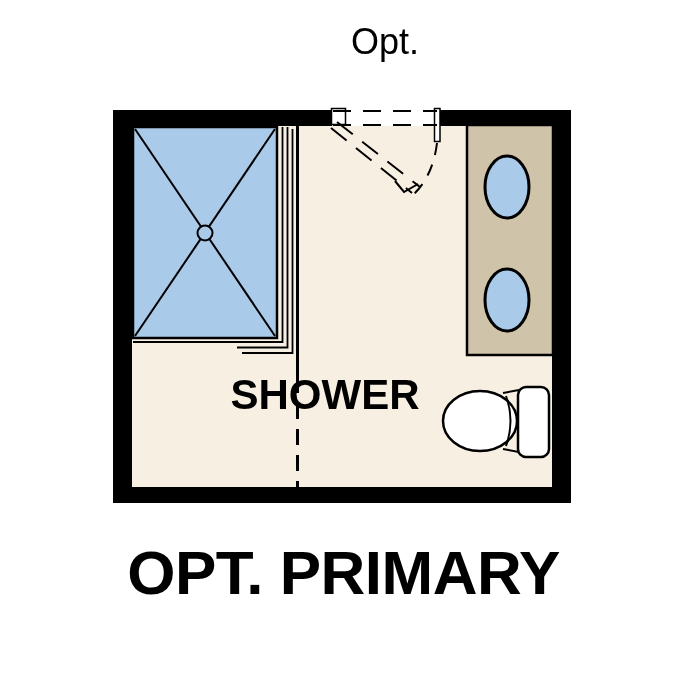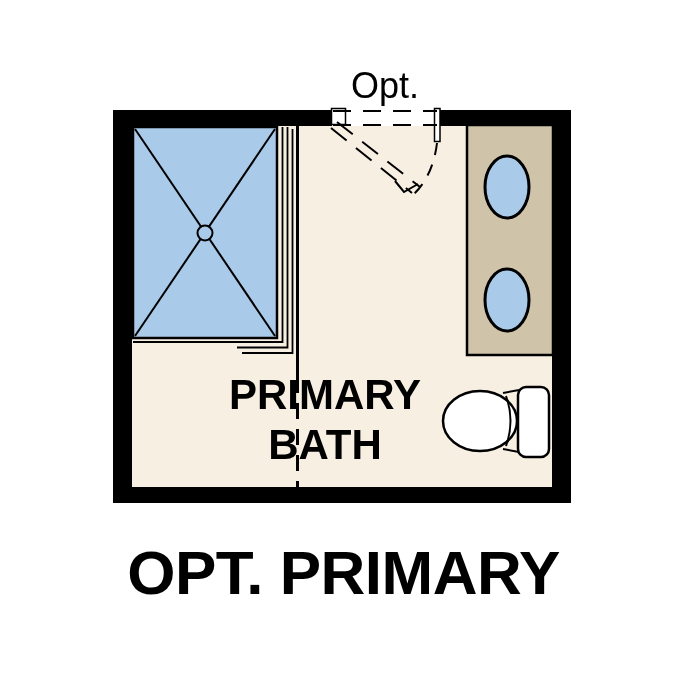--- a/index.html
+++ b/index.html
@@ -14,21 +14,21 @@
   .plan-svg { position: absolute; left: 0; top: 0; }
   
   .k   { stroke: #000000; fill: none; }
   .w2  { stroke-width: 2; }
   .w18 { stroke-width: 1.8; }
   .w3  { stroke-width: 3; }
   .label { position: absolute; text-align: center; color: #000000; white-space: nowrap; }
   .door-label {
     left: 385px; top: 21px;
     transform: translateX(-50%);
-    font-size: 36px; line-height: 41px; font-weight: 400; margin-top: 44px;
+    font-size: 36px; line-height: 41px; font-weight: 400;
   }
   .room-label {
     left: 325px; top: 370px;
     transform: translateX(-50%);
     font-size: 42px; line-height: 50px; font-weight: 700;
   }
   .caption {
     left: 0; width: 687px; top: 540px;
     font-size: 62px; line-height: 66px; font-weight: 700;
     letter-spacing: -0.5px;
@@ -79,21 +79,20 @@
     <line x1="331" y1="128" x2="412" y2="193" class="k w2" stroke-dasharray="20 12"></line>
     <path d="M 437 143 Q 433 176 413 195" class="k w2" stroke-dasharray="12 10"></path>
     <polyline points="395,181 404,192 418,184" class="k w2"></polyline>
   </svg>
 
   <div class="label door-label">
     <div>Opt.</div>
   </div>
 
   <div class="label room-label">
-    <div>PRIMARY</div>
-    <div>BATH</div>
+    <div>SHOWER</div>
   </div>
 
   <div class="label caption">
     <div>OPT. PRIMARY</div>
   </div>
 
 </div>
 
 </body></html>

